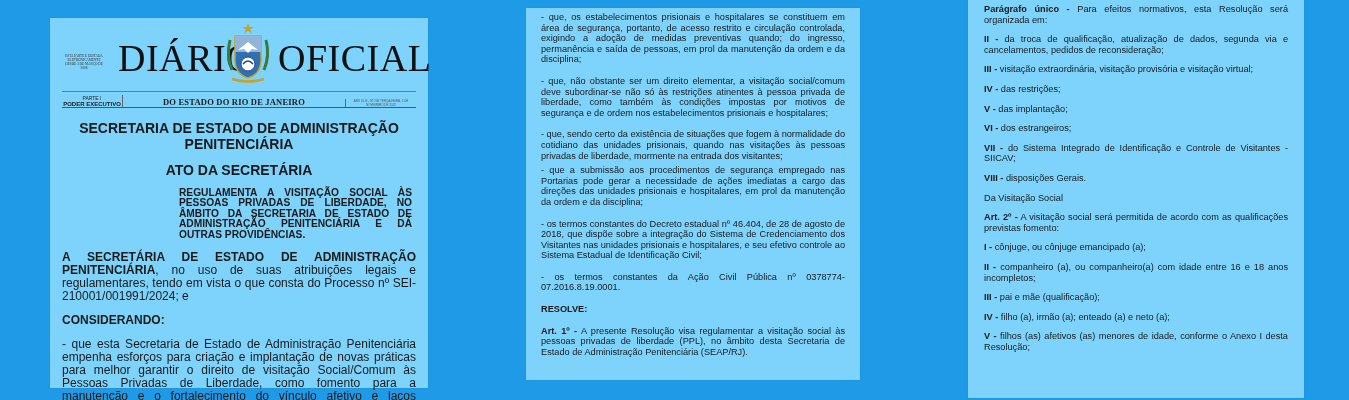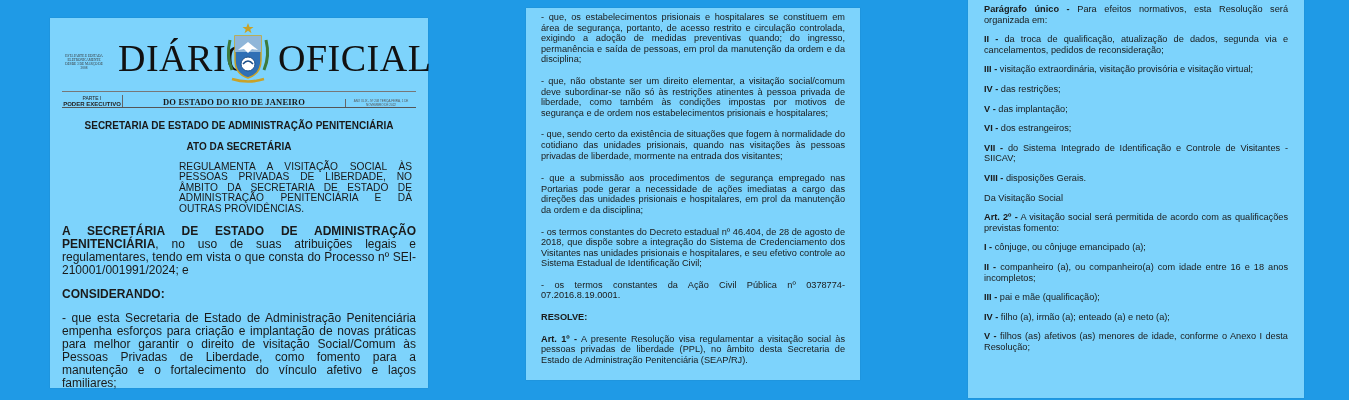--- a/index.html
+++ b/index.html
@@ -24,32 +24,32 @@
   .mast-title { position:absolute; top:14px; font-family:"Liberation Serif", serif; font-size:38px; letter-spacing:0.5px; color:#111; line-height:44px; }
   .mast-left { left:56px; }
   .mast-right { left:216px; }
   .arms { position:absolute; left:160px; top:0px; width:52px; height:64px; }
   .mast-bar { display:flex; align-items:flex-end; border-top:1px solid #777; border-bottom:1.5px solid #555; height:15px; margin-top:7px; }
   .mast-part { width:60px; font-size:6px; text-align:center; line-height:6px; border-right:1px solid #666; font-weight:bold; color:#222; }
   .mast-part .small { font-weight:normal; font-size:5px; display:block; }
   .mast-state { flex:1; text-align:center; font-family:"Liberation Serif", serif; font-weight:bold; font-size:8.5px; letter-spacing:0.2px; }
   .mast-edition { width:70px; font-size:3px; line-height:4px; text-align:center; color:#555; border-left:1px solid #666; }
 
-  .h-center { text-align:center; font-weight:bold; font-size:10px; margin:0; }
+  .h-center { text-align:center; font-weight:bold; font-size:14px; margin:0; }
   .h1 { margin-top:12px; }
   .h2 { margin-top:10px; }
   .h3 { margin-top:10px; }
-  .ementa { margin:10px 4px 0 117px; font-weight:normal; font-size:10.2px; line-height:10.4px; text-align:justify; text-transform:uppercase; }
+  .ementa { margin:10px 4px 0 117px; font-weight:bold; font-size:10.2px; line-height:10.4px; text-align:justify; text-transform:uppercase; }
   .body-text { font-size:12px; line-height:13px; text-align:justify; margin:0; }
   .gap-s { margin-top:9px; }
   .gap-m { margin-top:11px; }
   b { font-weight:bold; }
 
   #p2 .body-text, #p3 .body-text { font-size:9.2px; line-height:10.6px; }
-  .tight { margin-top:12px; }
+  .tight { margin-top:4px; }
 </style>
 </head>
 <body>
 
 <div class="page" id="p1">
   <div class="mast">
     <div class="mast-note">ESTA PARTE E EDITADA ELETRONICAMENTE DESDE 3 DE MARÇO DE 2008</div>
     <div class="mast-title mast-left">DIÁRIO</div>
     <svg class="arms" viewBox="0 0 52 64">
       <polygon points="26,1 27.5,5 31.5,5 28.3,7.4 29.5,11.2 26,8.8 22.5,11.2 23.7,7.4 20.5,5 24.5,5" fill="#c9a227"></polygon>

